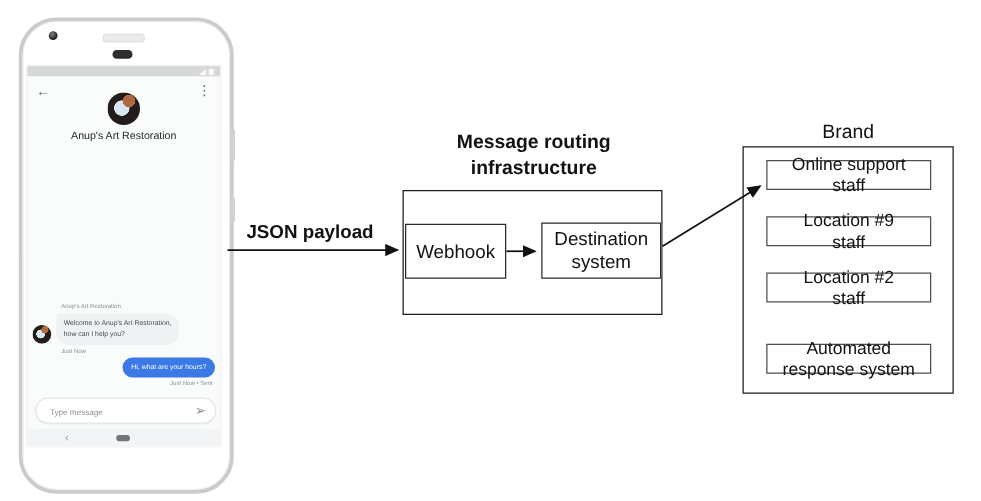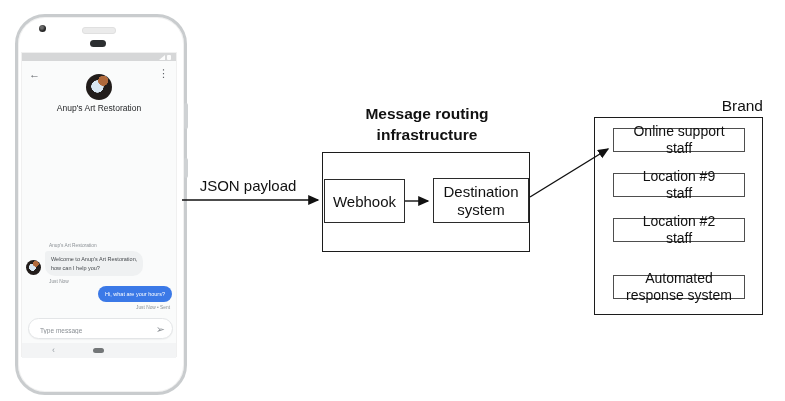--- a/index.html
+++ b/index.html
@@ -61,23 +61,23 @@
   .composer input::placeholder{color:#8b9095;opacity:1;}
   .send{position:absolute;right:7px;top:3px;font-size:11px;color:#8b9095;line-height:14px;}
 
   .navbar{position:absolute;left:0;top:290px;width:100%;height:15px;background:#f3f4f5;}
   .navback{position:absolute;left:30px;top:2px;font-size:9px;color:#9aa0a6;line-height:10px;}
   .home-pill{position:absolute;left:71px;top:5px;width:11px;height:5px;border-radius:2.5px;
              background:#737678;}
 
   
   .lbl{position:absolute;color:#111;text-align:center;}
-  .json-lbl{left:185px;top:177px;width:126px;font-size:15px;}
+  .json-lbl{left:185px;top:177px;width:126px;font-size:15px;font-weight:bold;}
   .routing-title{left:327px;top:103px;width:200px;font-size:15.5px;line-height:21px;font-weight:bold;}
-  .brand-title{left:594px;top:97px;width:169px;font-size:15.5px;text-align:right;}
+  .brand-title{left:594px;top:97px;width:169px;font-size:15.5px;}
 
   .box{position:absolute;background:#fff;box-sizing:border-box;}
   .container-box{left:322px;top:152px;width:208px;height:100px;border:1.6px solid #1c1c1c;}
   .flowbox{display:flex;align-items:center;justify-content:center;text-align:center;
            font-size:15px;color:#111;}
   .webhook-box{left:324px;top:179px;width:81px;height:44px;border:1.6px solid #2b2b2b;z-index:3;}
   .dest-box{left:433px;top:178px;width:96px;height:45px;border:1.6px solid #2b2b2b;
             line-height:18px;z-index:3;}
   .brand-box{left:594px;top:117px;width:169px;height:198px;border:1.6px solid #1c1c1c;}
   .brand-item{left:613px;width:132px;height:24px;border:1.6px solid #4e4e4e;

